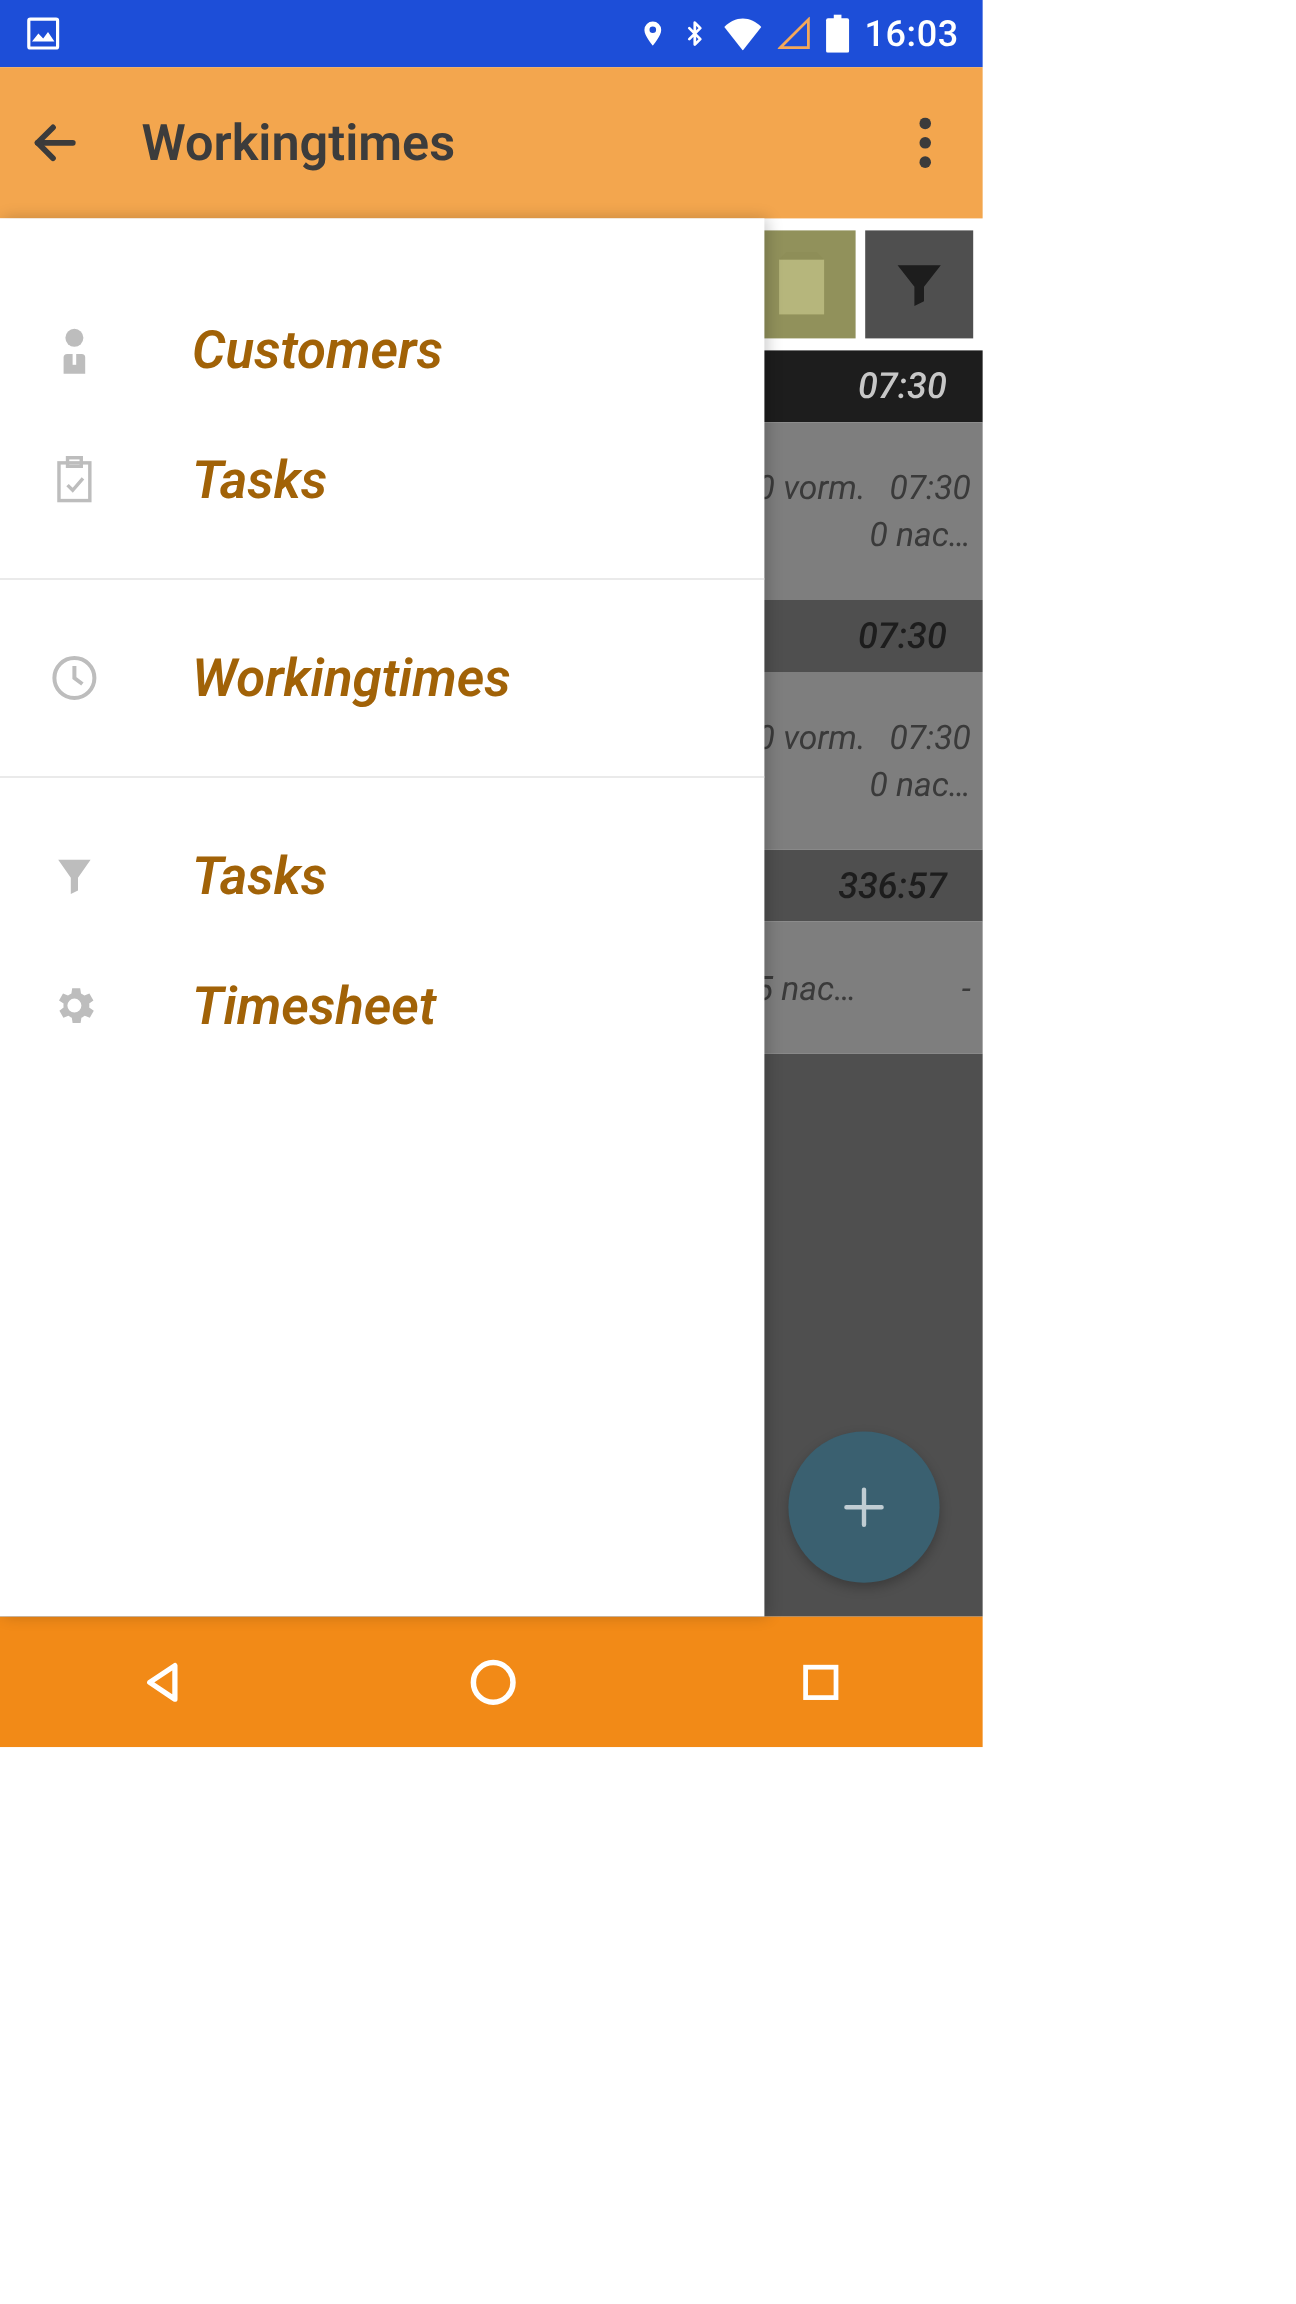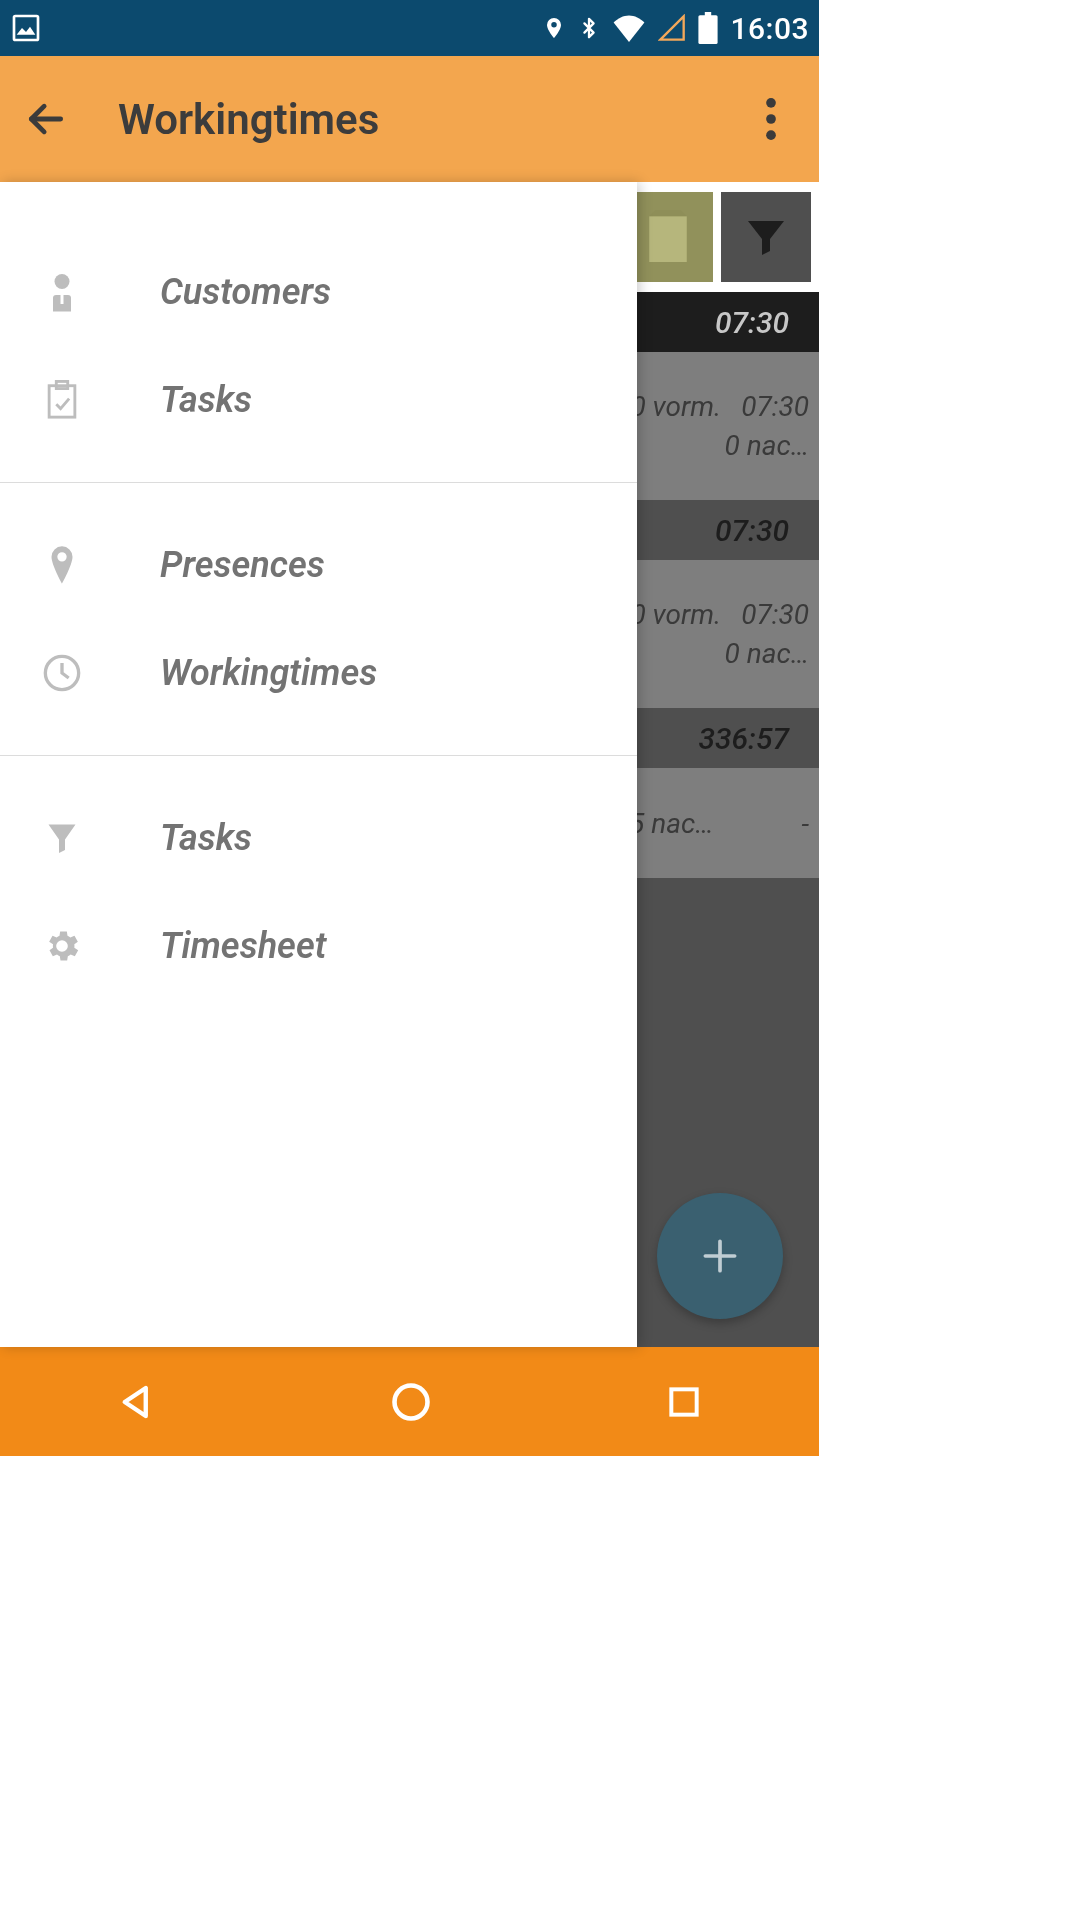--- a/index.html
+++ b/index.html
@@ -1,25 +1,25 @@
 <!DOCTYPE html>
 <html><head>
 <meta charset="utf-8">
 <style>
   * { margin: 0; padding: 0; box-sizing: border-box; }
   html, body { width: 819px; height: 1456px; font-family: Roboto, -apple-system, Helvetica, Arial, sans-serif; overflow: hidden; background: #fff; }
 
   
   .status-bar {
     height: 56px;
-    background: #0c4a6e;
+    background: #1d4ed8;
     display: flex;
     align-items: center;
     justify-content: space-between;
-    padding: 0 10px;
+    padding: 0 20px;
     color: #fff;
   }
   .status-left, .status-right { display: flex; align-items: center; gap: 12px; }
   .status-clock { font-size: 30px; font-weight: 500; letter-spacing: 0.5px; }
 
   
   .app-bar {
     height: 126px;
     background: #f3a64e;
     display: flex;
@@ -62,21 +62,21 @@
     background: #fff;
     box-shadow: 3px 0 12px rgba(0,0,0,0.2);
     padding-top: 56px;
   }
   .drawer-item {
     height: 108px;
     display: flex; align-items: center;
     padding-left: 38px;
   }
   .drawer-item .icon-slot { width: 48px; display:flex; align-items:center; justify-content:center; }
-  .drawer-item .label { margin-left: 74px; font-size: 36px; font-weight: 600; color: #737373; }
+  .drawer-item .label { margin-left: 74px; font-size: 44px; font-weight: 600; color: #a16207; }
   .drawer-divider { height: 1px; background: #dcdcdc; margin: 0; }
 
   
   .nav-bar {
     height: 109px;
     background: #f28a17;
     display: flex; align-items: center; justify-content: space-around;
   }
 
   svg { display:block; }
@@ -222,28 +222,20 @@
             <path d="M8 17l3 3 6-7"></path>
           </svg>
       </span>
       <span class="label">Tasks</span>
     </div>
 
     <div style="height:28px"></div>
     <div class="drawer-divider"></div>
     <div style="height:28px"></div>
 
-    <div class="drawer-item">
-      <span class="icon-slot">
-        <svg width="28" height="40" viewBox="0 0 24 32" fill="#bdbdbd">
-            <path d="M12 0a9 9 0 0 0-9 9c0 7 9 23 9 23s9-16 9-23a9 9 0 0 0-9-9zm0 13a4 4 0 1 1 0-8 4 4 0 0 1 0 8z"></path>
-          </svg>
-      </span>
-      <span class="label">Presences</span>
-    </div>
 
     <div class="drawer-item">
       <span class="icon-slot">
         <svg width="40" height="40" viewBox="0 0 24 24" fill="none" stroke="#bdbdbd" stroke-width="2">
             <circle cx="12" cy="12" r="10"></circle>
             <path d="M12 6v6l4 3"></path>
           </svg>
       </span>
       <span class="label">Workingtimes</span>
     </div>

